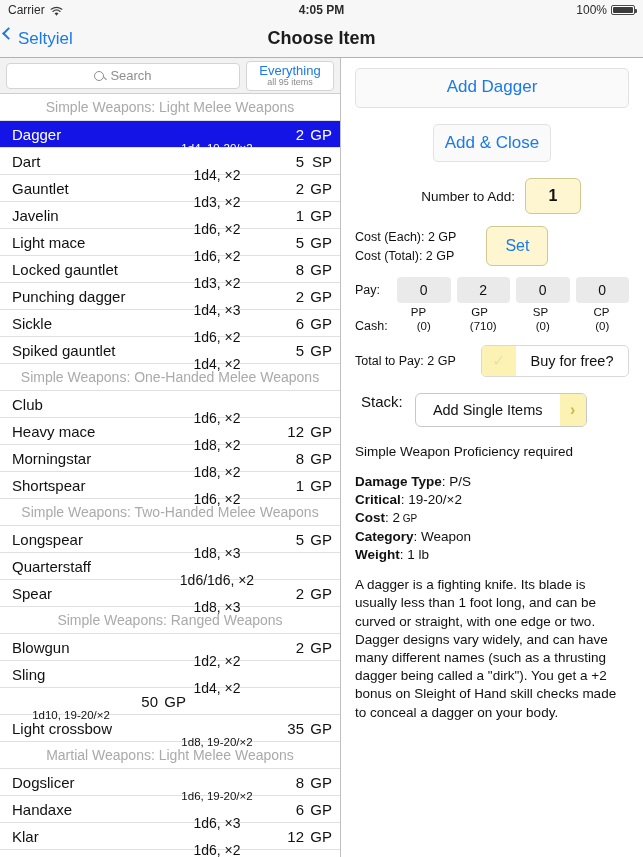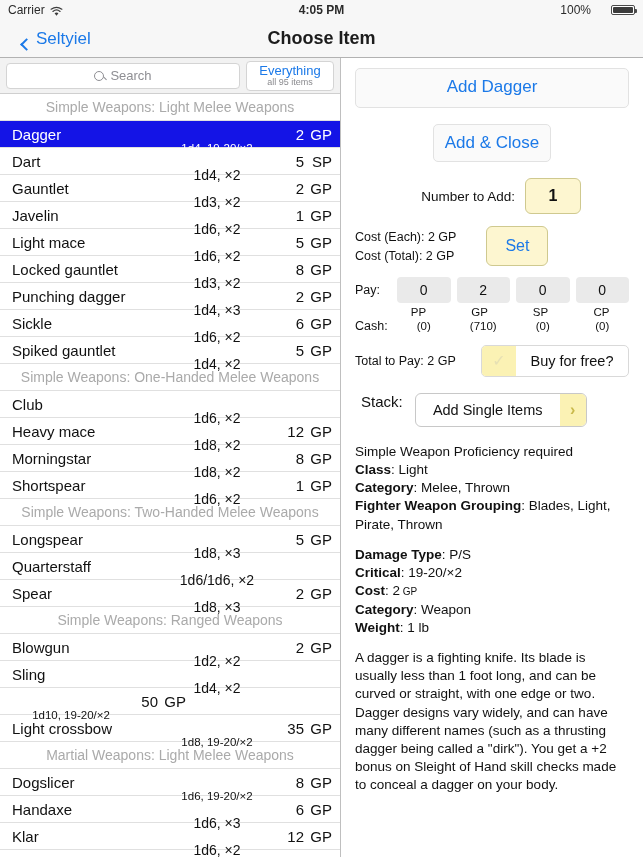--- a/index.html
+++ b/index.html
@@ -15,41 +15,41 @@
 
   
   .statusbar {
     height: 20px; background: #f7f7f7;
     display: flex; align-items: center;
     padding: 0 8px; font-size: 12px; color: #2b2b2b;
   }
   .sb-left { display: flex; align-items: center; gap: 5px; }
   .sb-center { position: absolute; left: 0; right: 0; text-align: center;
                font-size: 12px; font-weight: bold; color: #2b2b2b; pointer-events: none; }
-  .sb-right { margin-left: auto; display: flex; align-items: center; gap: 20px; z-index:2;}
+  .sb-right { margin-left: auto; display: flex; align-items: center; gap: 4px; z-index:2;}
   .wifi-ico { display:inline-block; width:13px; height:11px; position: relative; top:1px;}
   .batt {
     width: 24px; height: 10px; border: 1px solid #4a4a4a; border-radius: 2px;
     position: relative; background: #fff;
   }
   .batt::after {
     content:""; position:absolute; right:-3px; top:3px; width:2px; height:4px;
     background:#4a4a4a; border-radius:0 1px 1px 0;
   }
   .batt-fill { position:absolute; left:1px; top:1px; bottom:1px; width:20px; background:#3c3c3c; border-radius:1px;}
 
   
   .navbar {
     height: 38px; background: #f7f7f7;
     border-bottom: 1px solid #b2b2b2;
     display: flex; align-items: center; position: relative;
   }
   .nav-back {
-    display: flex; align-items: flex-end; gap: 3px;
-    padding-left: 22px; color: #1b79e8; font-size: 17px; cursor: pointer;
+    display: flex; align-items: flex-start; gap: 3px;
+    padding-left: 4px; color: #1b79e8; font-size: 17px; cursor: pointer;
   }
   .chev-left {
     display:inline-block; width: 9px; height: 9px;
     border-left: 2.6px solid #1b79e8; border-bottom: 2.6px solid #1b79e8;
     transform: rotate(45deg); margin-right: 2px;
   }
   .nav-title {
     position: absolute; left:0; right:0; text-align: center;
     font-size: 18px; font-weight: bold; color: #1c1c1c; pointer-events:none;
   }
@@ -431,25 +431,20 @@
         <div class="stack-row">
           <span class="stack-lbl">Stack:</span>
           <div class="stack-ctl">
             <span class="sv">Add Single Items</span>
             <span class="sarrow">›</span>
           </div>
         </div>
 
         <div class="desc">
           <div>Simple Weapon Proficiency required</div>
-          <div id="stats-1">
-              <div><b>Class</b><span>: Light</span></div>
-              <div><b>Category</b><span>: Melee, Thrown</span></div>
-              <div><b>Fighter Weapon Grouping</b><span>: Blades, Light, Pirate, Thrown</span></div>
-            </div>
           <div style="height:12px"></div>
           <div id="stats-2">
               <div><b>Damage Type</b><span>: P/S</span></div>
               <div><b>Critical</b><span>: 19-20/×2</span></div>
               <div><b>Cost</b><span>: 2</span><span class="tiny"> GP</span></div>
               <div><b>Category</b><span>: Weapon</span></div>
               <div><b>Weight</b><span>: 1 lb</span></div>
             </div>
           <div style="height:12px"></div>
           <div>A dagger is a fighting knife. Its blade is usually less than 1 foot long, and can be curved or straight, with one edge or two. Dagger designs vary widely, and can have many different names (such as a thrusting dagger being called a "dirk"). You get a +2 bonus on Sleight of Hand skill checks made to conceal a dagger on your body.</div>

